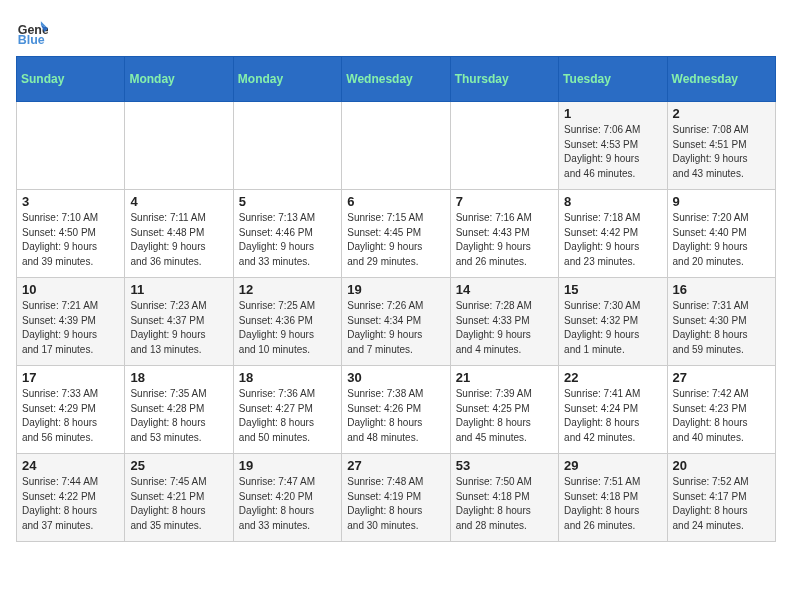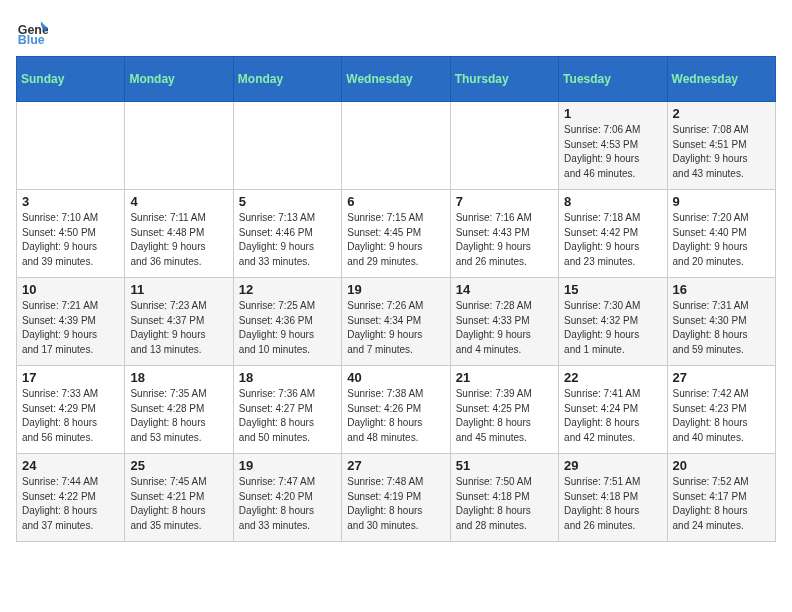--- a/index.html
+++ b/index.html
@@ -192,21 +192,21 @@
         </td>
         <td>
           <span class="day-num">18</span>
           <div class="day-info">Sunrise: 7:35 AM<br>Sunset: 4:28 PM<br>Daylight: 8 hours<br>and 53 minutes.</div>
         </td>
         <td>
           <span class="day-num">18</span>
           <div class="day-info">Sunrise: 7:36 AM<br>Sunset: 4:27 PM<br>Daylight: 8 hours<br>and 50 minutes.</div>
         </td>
         <td>
-          <span class="day-num">40</span>
+          <span class="day-num">30</span>
           <div class="day-info">Sunrise: 7:38 AM<br>Sunset: 4:26 PM<br>Daylight: 8 hours<br>and 48 minutes.</div>
         </td>
         <td>
           <span class="day-num">21</span>
           <div class="day-info">Sunrise: 7:39 AM<br>Sunset: 4:25 PM<br>Daylight: 8 hours<br>and 45 minutes.</div>
         </td>
         <td>
           <span class="day-num">22</span>
           <div class="day-info">Sunrise: 7:41 AM<br>Sunset: 4:24 PM<br>Daylight: 8 hours<br>and 42 minutes.</div>
         </td>
@@ -226,21 +226,21 @@
         </td>
         <td>
           <span class="day-num">19</span>
           <div class="day-info">Sunrise: 7:47 AM<br>Sunset: 4:20 PM<br>Daylight: 8 hours<br>and 33 minutes.</div>
         </td>
         <td>
           <span class="day-num">27</span>
           <div class="day-info">Sunrise: 7:48 AM<br>Sunset: 4:19 PM<br>Daylight: 8 hours<br>and 30 minutes.</div>
         </td>
         <td>
-          <span class="day-num">51</span>
+          <span class="day-num">53</span>
           <div class="day-info">Sunrise: 7:50 AM<br>Sunset: 4:18 PM<br>Daylight: 8 hours<br>and 28 minutes.</div>
         </td>
         <td>
           <span class="day-num">29</span>
           <div class="day-info">Sunrise: 7:51 AM<br>Sunset: 4:18 PM<br>Daylight: 8 hours<br>and 26 minutes.</div>
         </td>
         <td>
           <span class="day-num">20</span>
           <div class="day-info">Sunrise: 7:52 AM<br>Sunset: 4:17 PM<br>Daylight: 8 hours<br>and 24 minutes.</div>
         </td>

